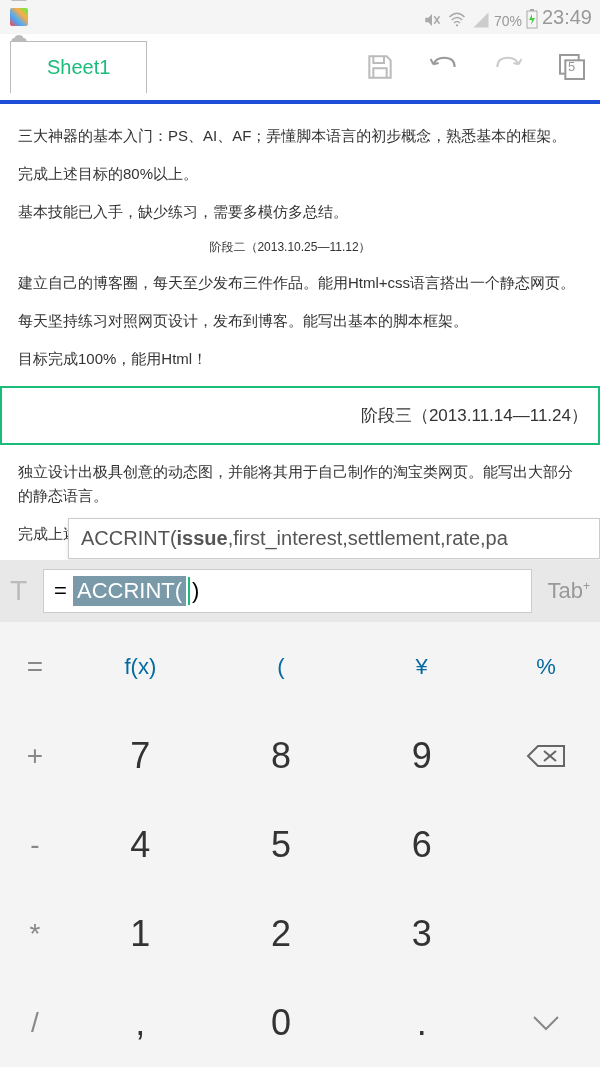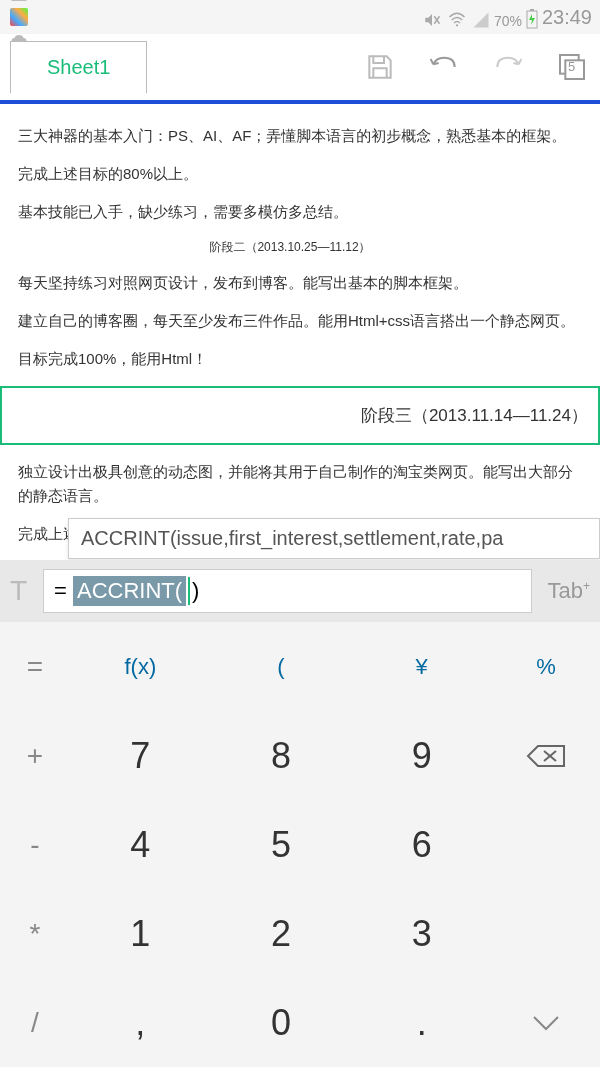--- a/index.html
+++ b/index.html
@@ -15,21 +15,21 @@
 .tab { border: 1px solid #bbb; padding: 14px 36px; color: #1abc7a; font-size: 20px; background: #fff; border-bottom: none; }
 .toolbar-icons { margin-left: auto; display: flex; gap: 28px; align-items: center; }
 .tb-icon { width: 36px; height: 36px; display: flex; align-items: center; justify-content: center; }
 
 .content { padding: 6px 8px; font-size: 15px; color: #333; line-height: 1.6; }
 .content p { margin: 14px 10px; }
 .phase-header { text-align: center; padding-right: 20px; font-size: 12px; }
 .active-cell { border: 2px solid #1abc7a; margin: 15px -8px; padding: 14px 10px; text-align: right; font-size: 17px; position: relative; }
 
 .autocomplete { position: absolute; left: 68px; right: 0; top: 518px; background: #fff; border: 1px solid #ccc; padding: 8px 12px; font-size: 20px; color: #555; white-space: nowrap; overflow: hidden; box-shadow: 0 2px 4px rgba(0,0,0,0.1); }
-.autocomplete .bold { font-weight: normal; margin-top: 48px; }
+.autocomplete .bold { font-weight: bold; margin-top: 48px; }
 
 .formula-bar { position: absolute; top: 560px; left: 0; right: 0; height: 62px; background: #e8e8e8; display: flex; align-items: center; padding: 0 10px; }
 .t-symbol { font-size: 28px; color: #bbb; margin-right: 16px; }
 .formula-input { flex: 1; background: #fff; border: 1px solid #ccc; height: 44px; display: flex; align-items: center; padding: 0 10px; font-size: 22px; }
 .formula-input .eq { margin-right: 6px; }
 .formula-highlight { background: #7a9aaa; color: #fff; padding: 2px 4px; }
 .cursor { display: inline-block; width: 2px; height: 28px; background: #1abc7a; vertical-align: middle; margin: 0 2px; }
 .tab-btn { font-size: 22px; color: #999; margin-left: 16px; }
 .tab-btn sup { font-size: 12px; }
 
@@ -111,22 +111,22 @@
       <span style="position:absolute;top:10px;left:14px;font-size:13px;color:#999;">5</span>
     </div>
   </div>
 </div>
 
 <div class="content">
   <p>三大神器的基本入门：PS、AI、AF；弄懂脚本语言的初步概念，熟悉基本的框架。</p>
   <p>完成上述目标的80%以上。</p>
   <p>基本技能已入手，缺少练习，需要多模仿多总结。</p>
   <p class="phase-header">阶段二（2013.10.25—11.12）</p>
+  <p>建立自己的博客圈，每天至少发布三件作品。能用Html+css语言搭出一个静态网页。</p>
   <p>每天坚持练习对照网页设计，发布到博客。能写出基本的脚本框架。</p>
-  <p>建立自己的博客圈，每天至少发布三件作品。能用Html+css语言搭出一个静态网页。</p>
   <p>目标完成100%，能用Html！</p>
   <div class="active-cell">
     <span>阶段三（2013.11.14—11.24）</span>
   </div>
   <p>独立设计出极具创意的动态图，并能将其用于自己制作的淘宝类网页。能写出大部分的静态语言。</p>
   <p>完成上述目</p>
 </div>
 
 <div class="autocomplete">
   <span>ACCRINT(</span><span class="bold">issue</span><span>,first_interest,settlement,rate,pa</span>

